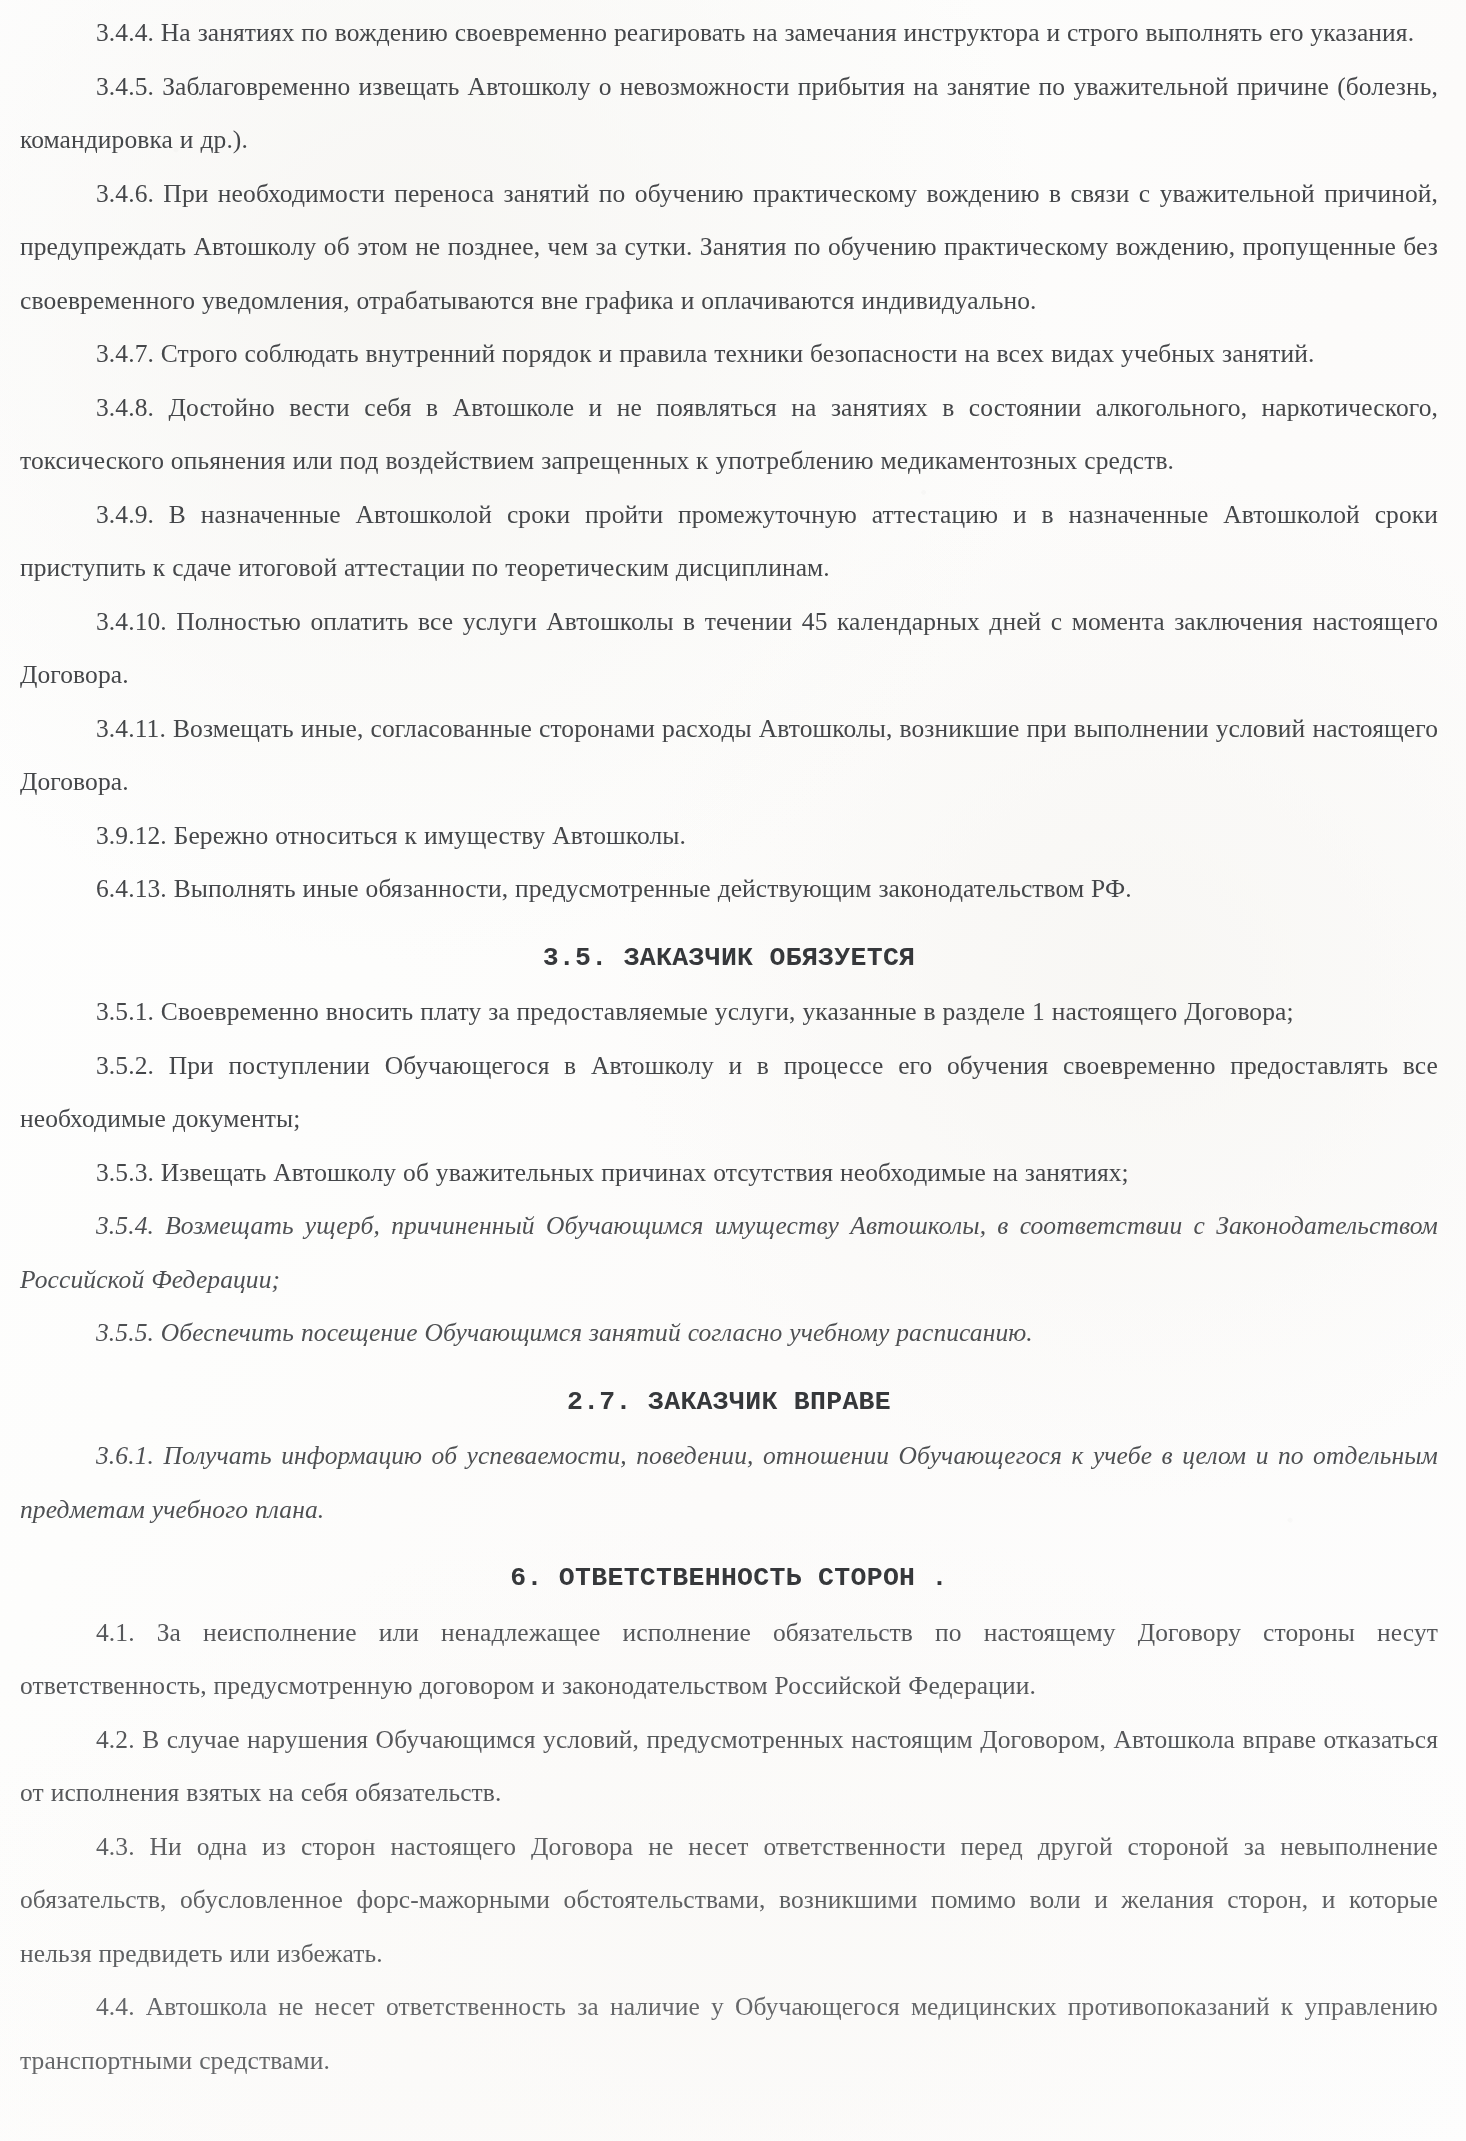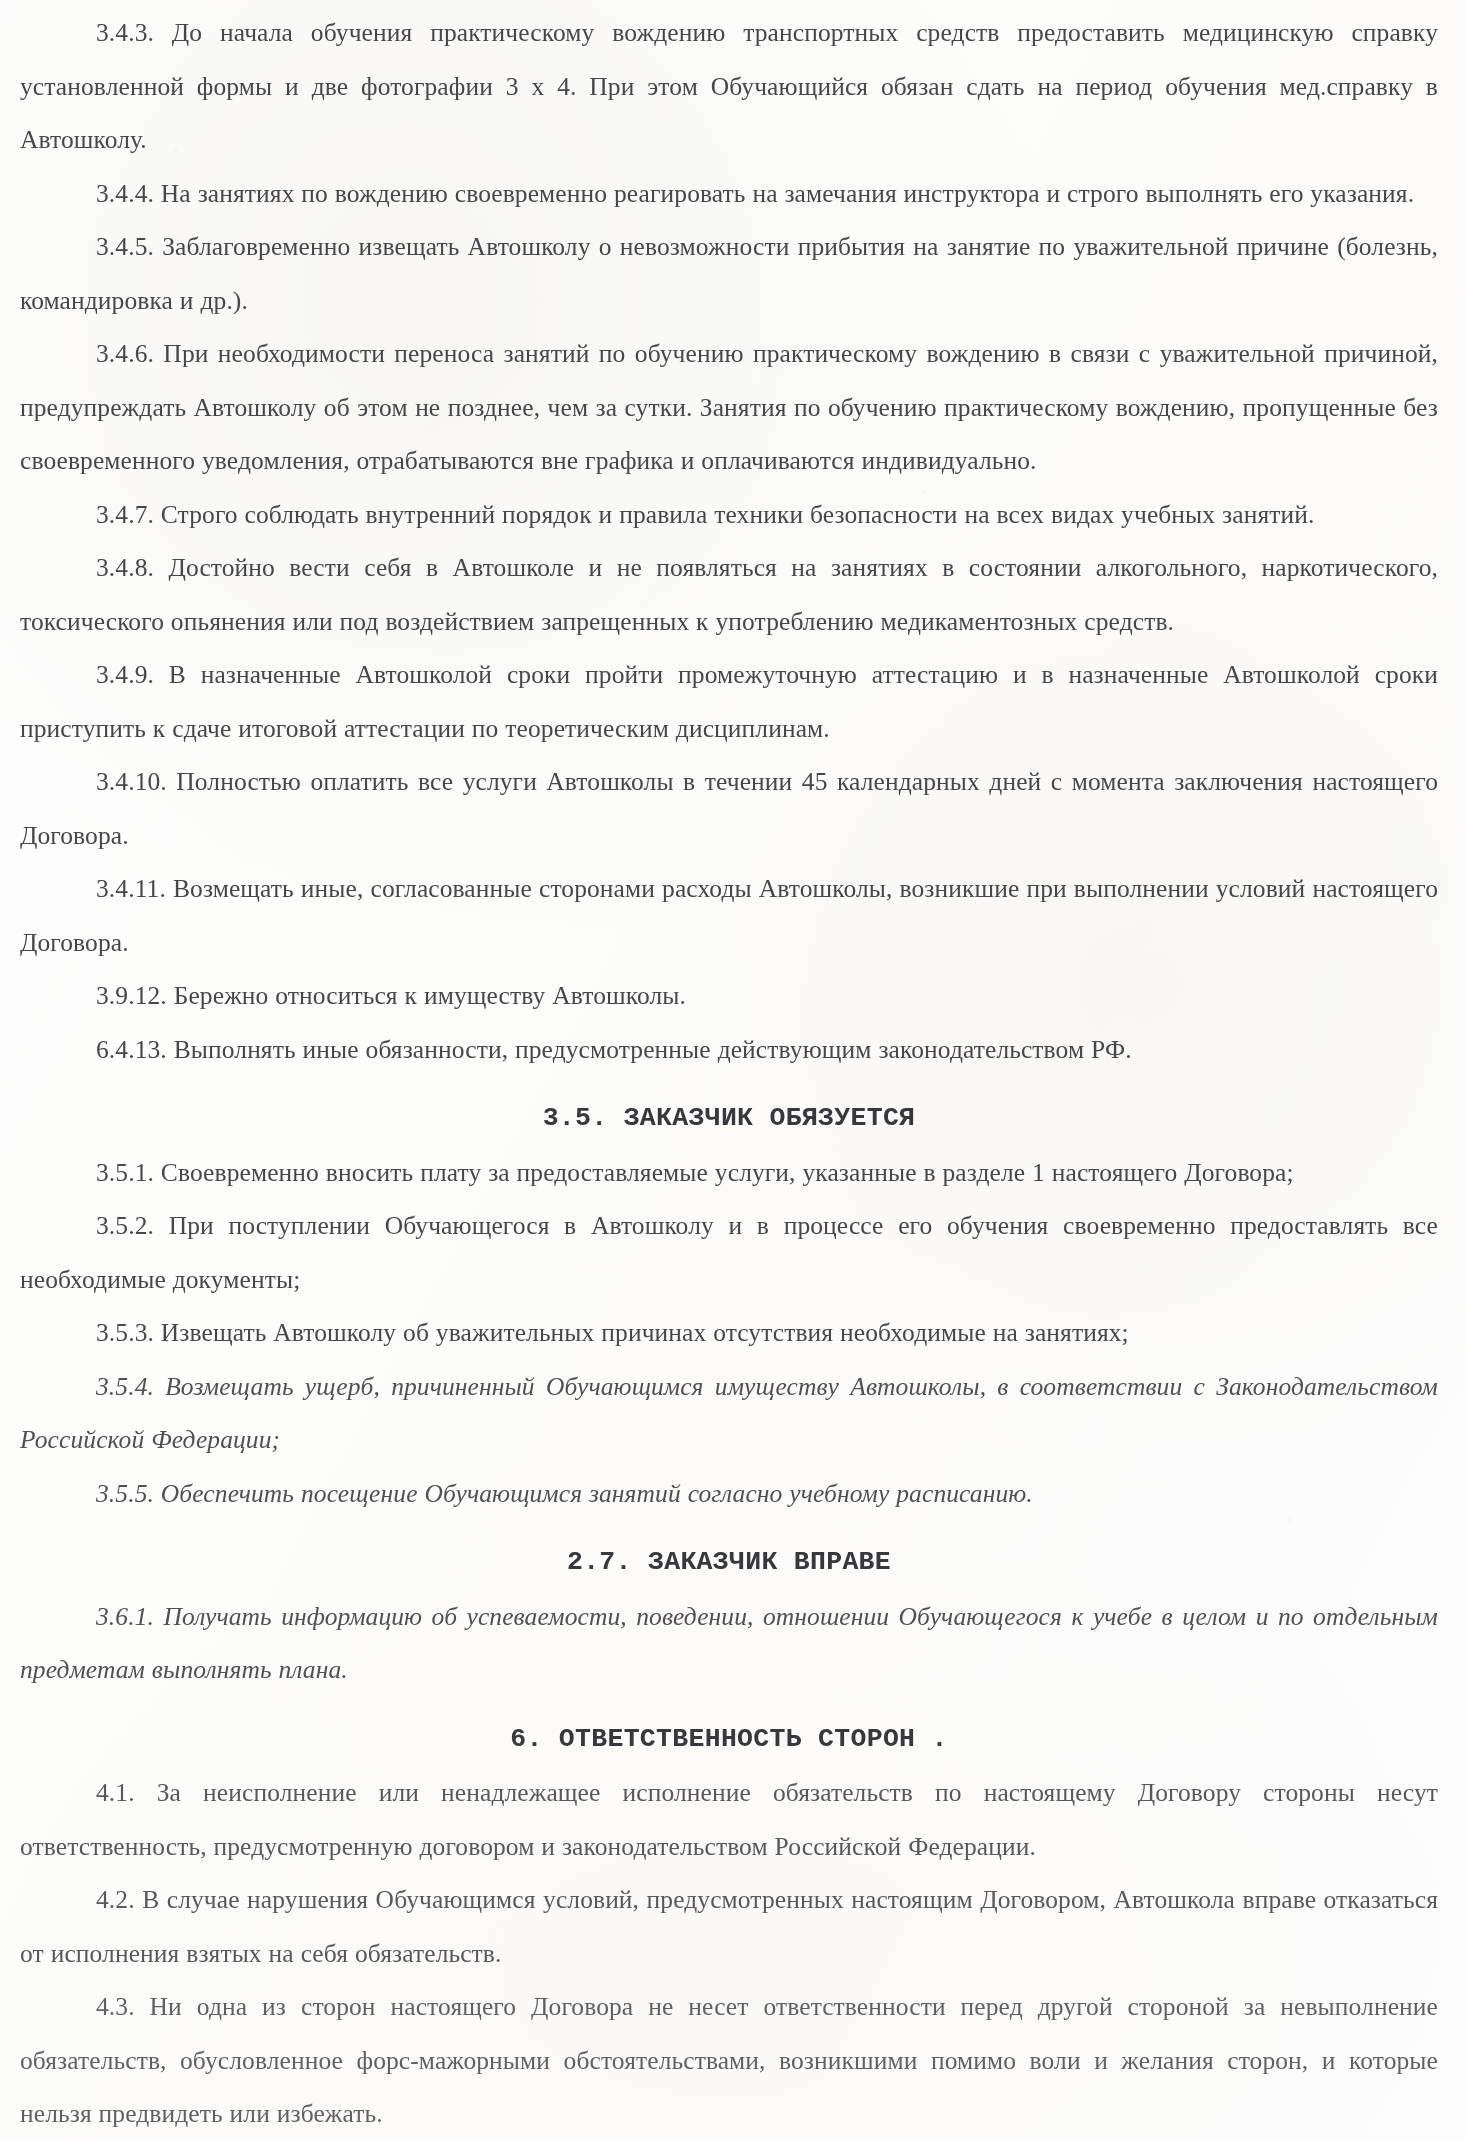--- a/index.html
+++ b/index.html
@@ -82,21 +82,20 @@
   .h-pad-top  { padding-top: 16px; }
 </style>
 </head>
 <body>
 
 <div class="page">
   <div class="scan-noise"></div>
 
   <div class="doc-body">
 
-    <p class="para f-0">3.4.3. До начала обучения практическому вождению транспортных средств предоставить медицинскую справку установленной формы и две фотографии 3 х 4. При этом Обучающийся обязан сдать на период обучения мед.справку  в Автошколу.</p>
     <p class="para f-0">3.4.4. На занятиях по вождению своевременно реагировать на замечания инструктора и строго выполнять его указания.</p>
     <p class="para f-0">3.4.5. Заблаговременно извещать  Автошколу о невозможности прибытия на занятие по уважительной причине (болезнь, командировка и др.).</p>
     <p class="para f-0">3.4.6. При необходимости переноса занятий по обучению практическому вождению в связи с уважительной причиной, предупреждать Автошколу об этом не позднее, чем за сутки. Занятия по обучению практическому вождению, пропущенные без своевременного уведомления, отрабатываются вне графика  и оплачиваются индивидуально.</p>
     <p class="para f-0">3.4.7. Строго соблюдать внутренний порядок и правила техники безопасности на всех видах учебных занятий.</p>
     <p class="para f-1">3.4.8. Достойно вести себя в Автошколе и не появляться на занятиях в состоянии алкогольного, наркотического, токсического опьянения или под воздействием запрещенных к употреблению медикаментозных средств.</p>
     <p class="para f-1">3.4.9. В назначенные  Автошколой сроки пройти промежуточную  аттестацию и  в назначенные Автошколой сроки приступить к сдаче итоговой аттестации по теоретическим дисциплинам.</p>
     <p class="para f-1">3.4.10. Полностью   оплатить все услуги Автошколы в течении 45 календарных дней с момента заключения настоящего Договора.</p>
     <p class="para f-1">3.4.11. Возмещать иные, согласованные сторонами расходы Автошколы, возникшие при выполнении условий настоящего Договора.</p>
     <p class="para f-1">3.9.12. Бережно относиться к имуществу Автошколы.</p>
     <p class="para f-1">6.4.13. Выполнять иные обязанности, предусмотренные действующим законодательством РФ.</p>
@@ -104,21 +103,21 @@
     <h2 class="heading h-pad-top">3.5. ЗАКАЗЧИК ОБЯЗУЕТСЯ</h2>
 
     <p class="para f-2">3.5.1. Своевременно вносить плату за предоставляемые услуги, указанные в разделе 1 настоящего Договора;</p>
     <p class="para f-2">3.5.2. При поступлении Обучающегося в Автошколу и в процессе его обучения своевременно предоставлять все необходимые документы;</p>
     <p class="para f-2">3.5.3. Извещать Автошколу об уважительных причинах отсутствия необходимые на занятиях;</p>
     <p class="para f-3">3.5.4. Возмещать ущерб, причиненный Обучающимся имуществу Автошколы, в соответствии с Законодательством Российской Федерации;</p>
     <p class="para f-3">3.5.5. Обеспечить посещение Обучающимся занятий согласно учебному расписанию.</p>
 
     <h2 class="heading h-pad-top">2.7. ЗАКАЗЧИК ВПРАВЕ</h2>
 
-    <p class="para f-3">3.6.1. Получать информацию об успеваемости, поведении, отношении Обучающегося к учебе в целом и по отдельным предметам выполнять плана.</p>
+    <p class="para f-3">3.6.1. Получать информацию об успеваемости, поведении, отношении Обучающегося к учебе в целом и по отдельным предметам учебного плана.</p>
 
     <h2 class="heading h-pad-top">6.  ОТВЕТСТВЕННОСТЬ СТОРОН .</h2>
 
     <p class="para f-4">4.1. За неисполнение или ненадлежащее исполнение обязательств по настоящему Договору стороны несут ответственность, предусмотренную договором и законодательством Российской Федерации.</p>
     <p class="para f-4">4.2. В случае нарушения Обучающимся условий, предусмотренных настоящим Договором, Автошкола вправе отказаться от исполнения взятых на себя обязательств.</p>
     <p class="para f-5">4.3. Ни одна из сторон настоящего Договора не несет ответственности перед другой стороной за невыполнение обязательств, обусловленное форс-мажорными обстоятельствами, возникшими помимо воли и желания сторон, и которые нельзя предвидеть или избежать.</p>
     <p class="para f-6">4.4. Автошкола не несет ответственность за наличие у Обучающегося медицинских противопоказаний к управлению транспортными средствами.</p>
 
   </div>
 </div>

